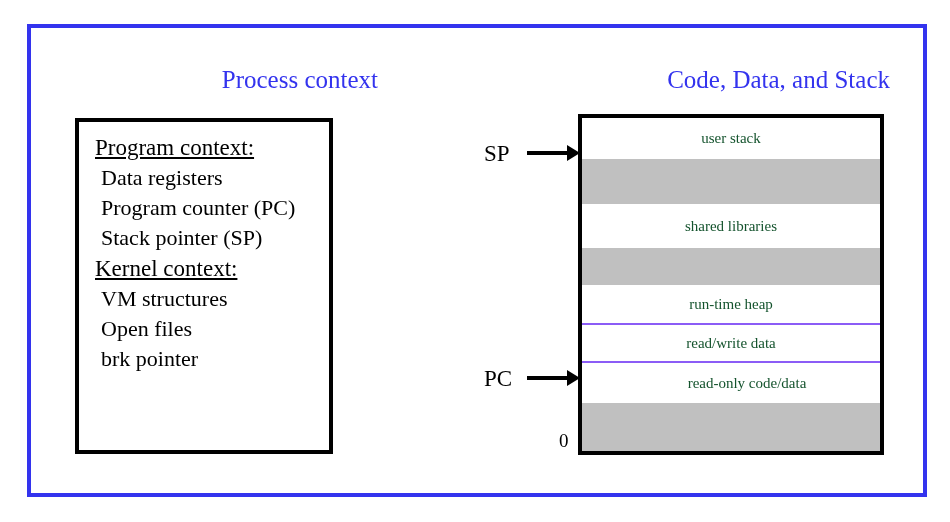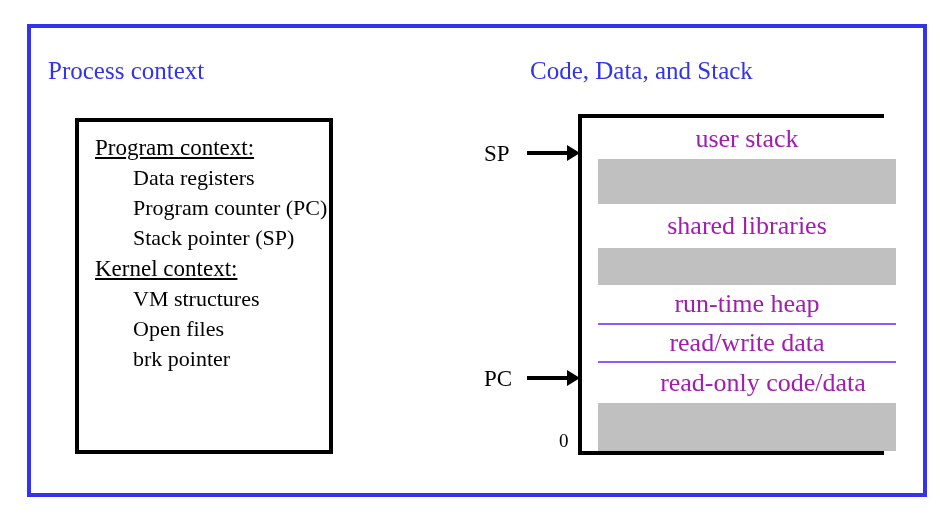--- a/index.html
+++ b/index.html
@@ -30,21 +30,22 @@
     background: #ffffff;
   }
 
   
   .panel-title {
     position: absolute;
     color: #3333ee;
     font-size: 25px;
     line-height: 30px;
     white-space: nowrap;
-    text-align: left;
+    text-align: right;
+    margin-top: 9px;
   }
   #title-process {
     left: 48px;
     top: 56px;
     width: 330px;
   }
   #title-memory {
     left: 530px;
     top: 56px;
     width: 360px;
@@ -68,21 +69,21 @@
     line-height: 31px;
     color: #000000;
     padding-left: 16px;
     text-decoration: underline;
     white-space: nowrap;
   }
   .ctx-item {
     font-size: 22px;
     line-height: 30px;
     color: #000000;
-    padding-left: 54px;
+    padding-left: 22px;
     white-space: nowrap;
   }
 
   
   .mem-box {
     position: absolute;
     left: 578px;
     top: 114px;
     width: 306px;
     height: 341px;
@@ -90,24 +91,23 @@
     box-sizing: border-box;
     background: #ffffff;
   }
   .mem-seg {
     position: relative;
     box-sizing: border-box;
     width: 100%;
     display: flex;
     align-items: center;
     justify-content: center;
-    font-size: 26px;
-    color: #a21caf;
+    font-size: 15px;
+    color: #14532d;
     white-space: nowrap;
-    margin-left: 16px;
   }
   .mem-seg.filled { background: #c0c0c0; }
   .mem-seg.blank  { background: #ffffff; }
   .mem-seg.ruled  { border-bottom: 2px solid #8b5cf6; }
 
   
   .ptr-label {
     position: absolute;
     font-size: 23px;
     line-height: 23px;

